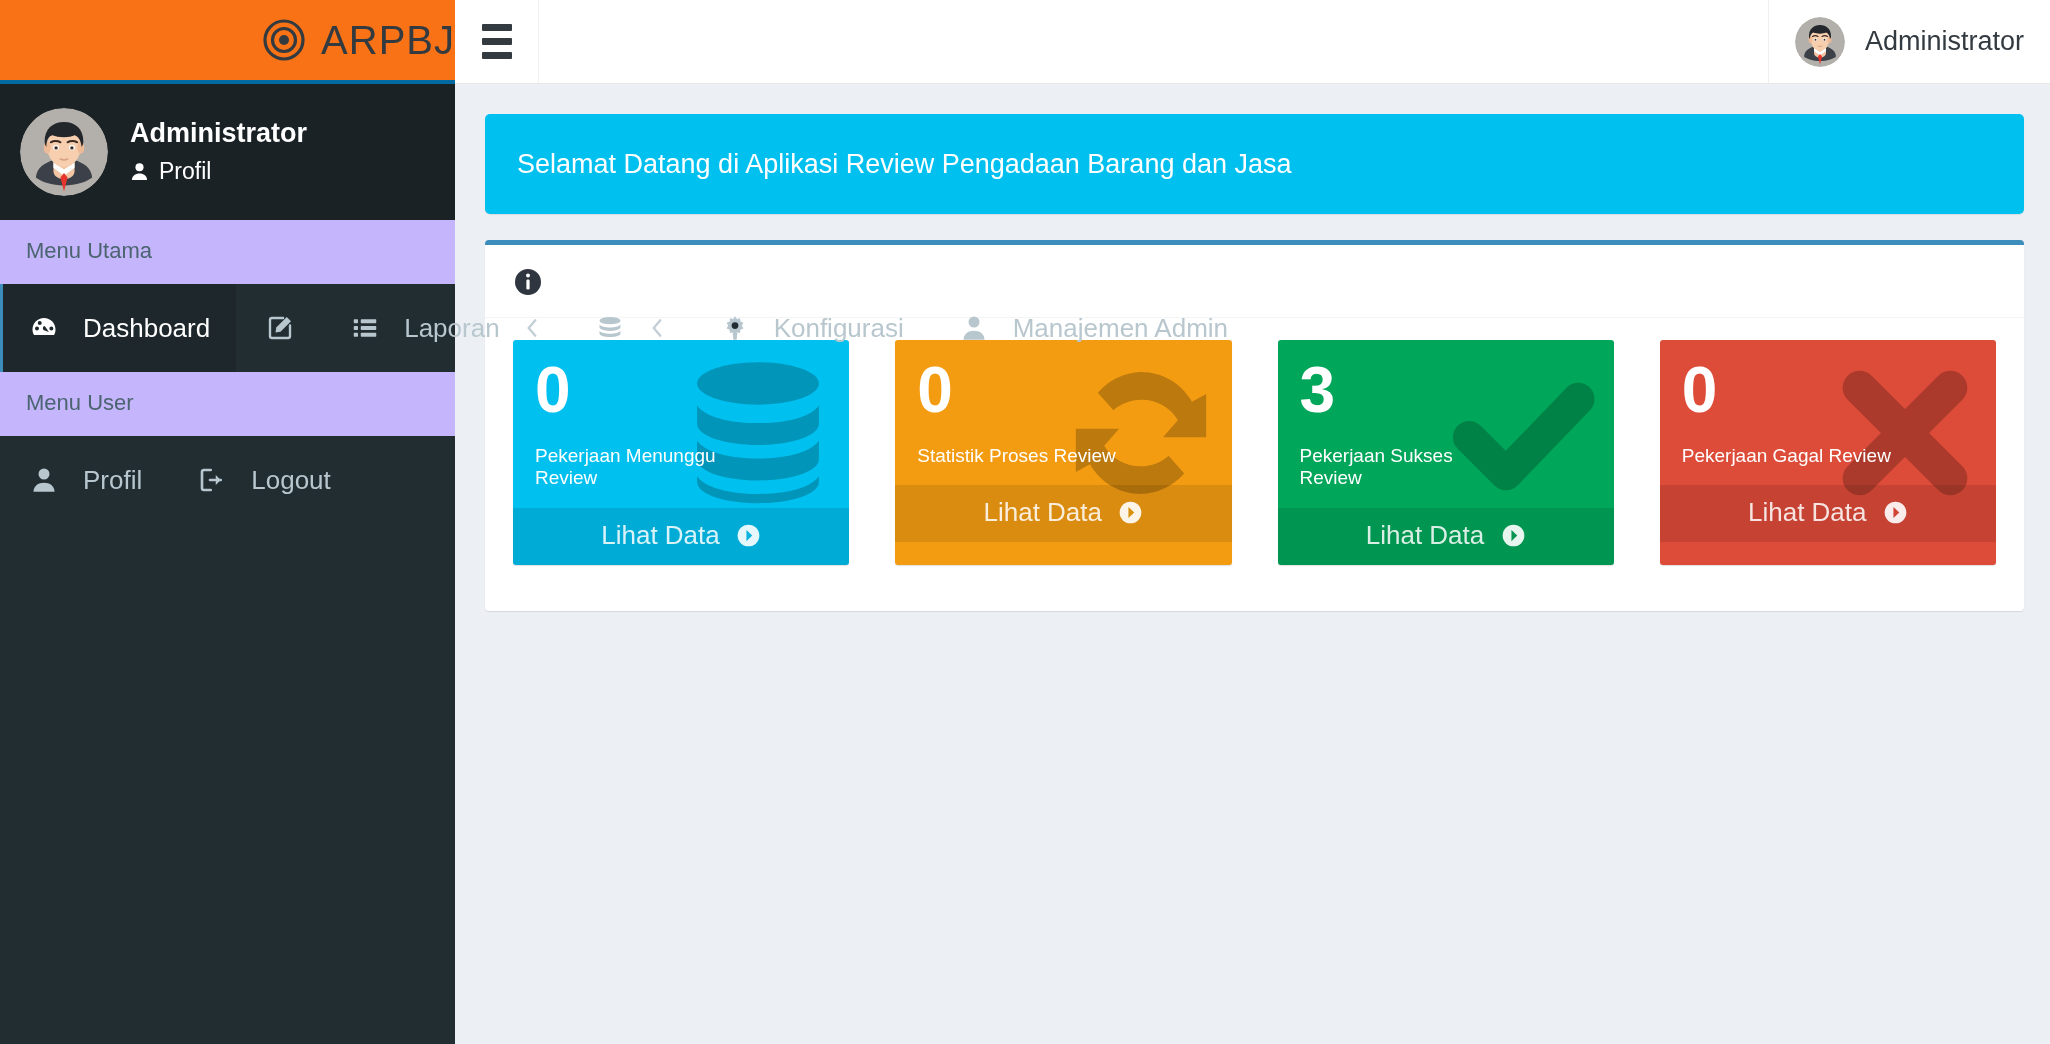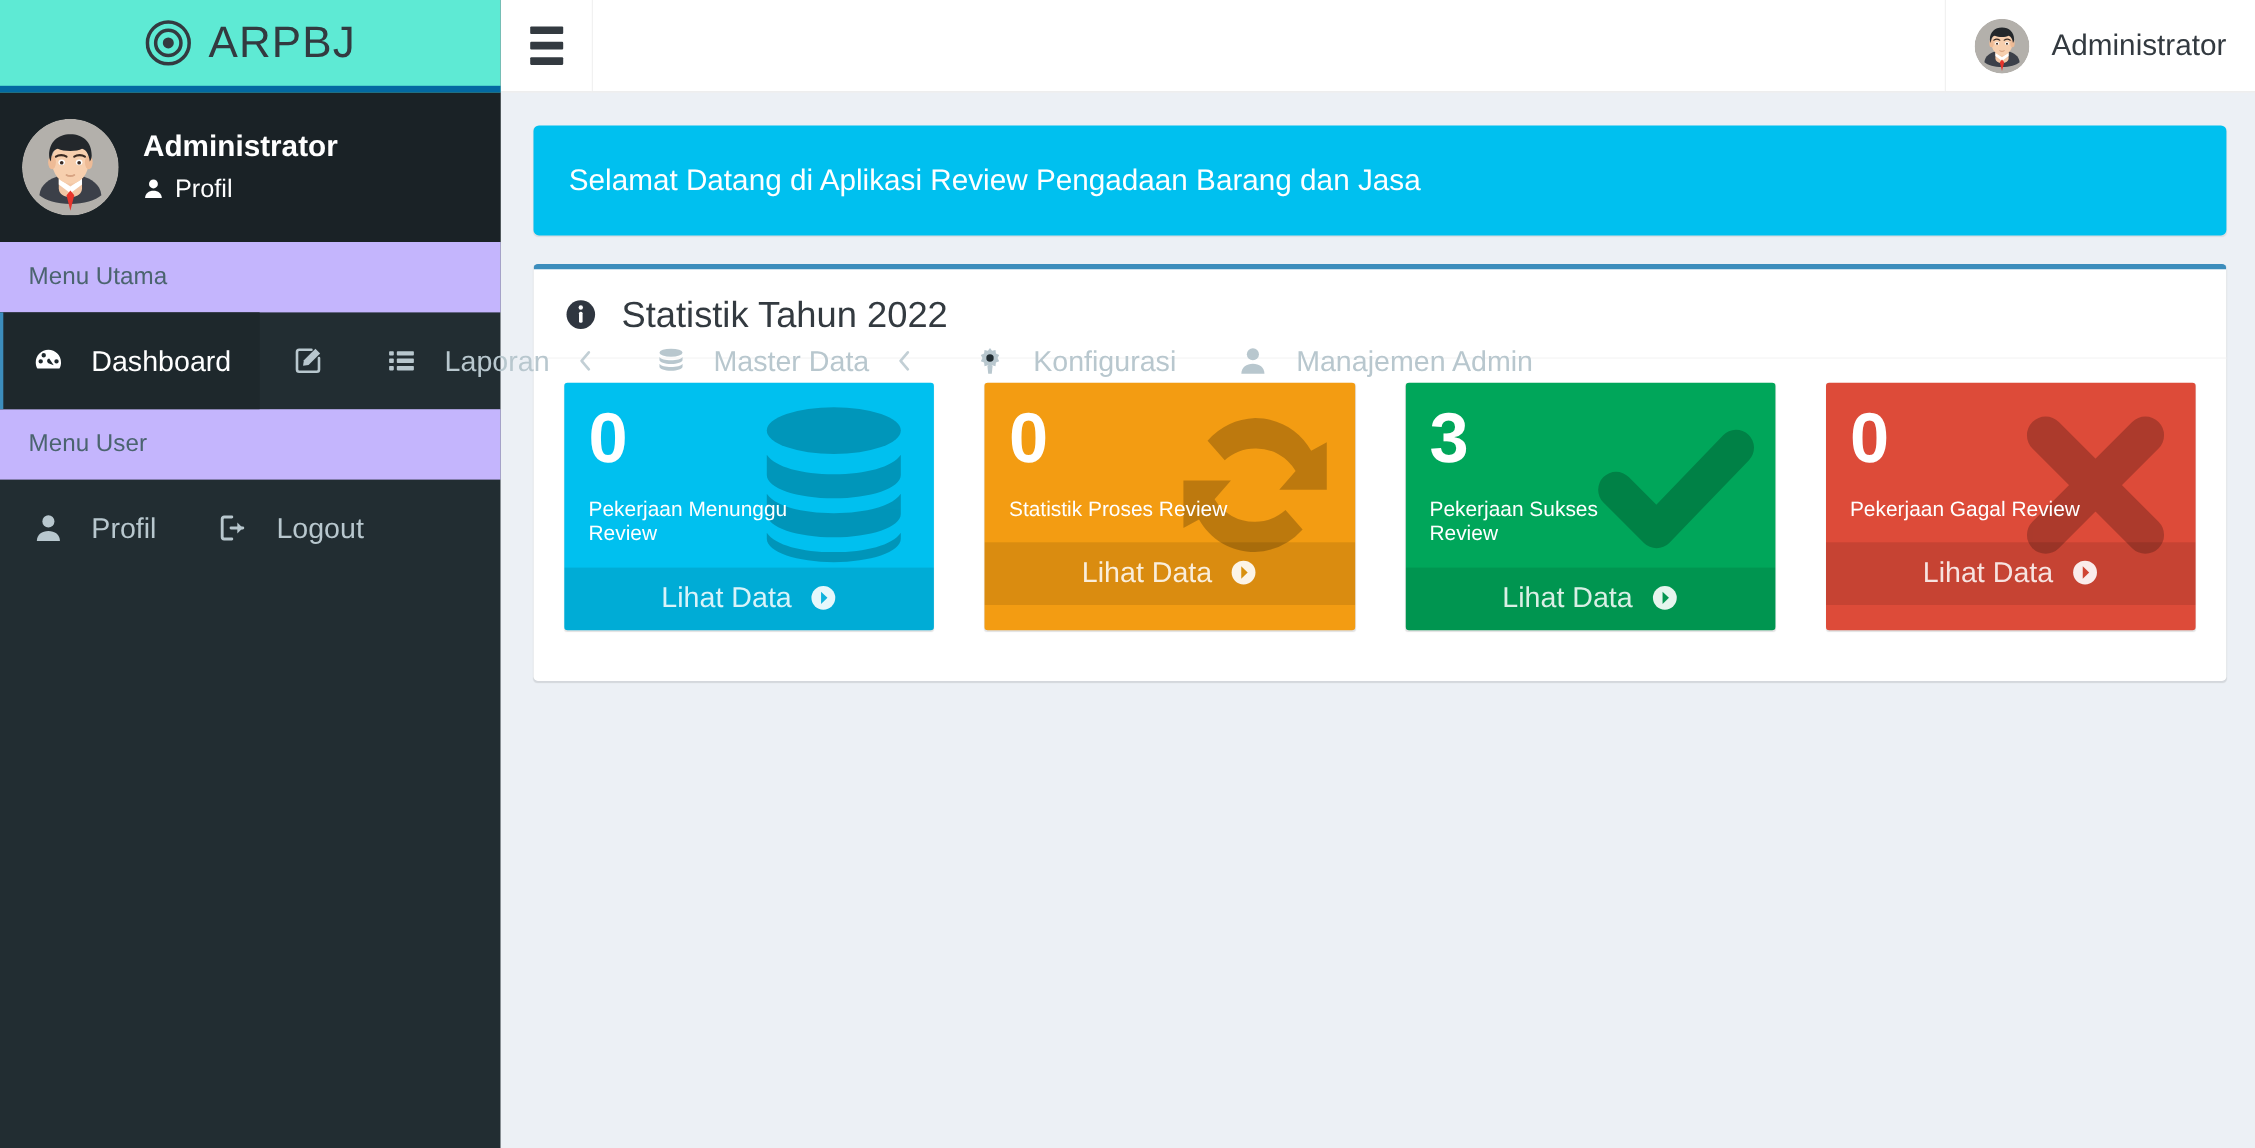--- a/index.html
+++ b/index.html
@@ -13,23 +13,23 @@
 
   
   .sidebar {
     width: 455px; min-width: 455px; height: 1044px;
     background: #222d32;
     display: flex; flex-direction: column;
     position: relative; z-index: 5;
   }
   .brand {
     height: 84px; min-height: 84px;
-    background: #5eead4;
-    display: flex; align-items: center; justify-content: center;
-    border-bottom: 6px solid #0369a1;
+    background: #f97316;
+    display: flex; align-items: center; justify-content: flex-end;
+    border-bottom: 4px solid #0369a1;
     position: relative;
   }
   .brand-inner { display: flex; align-items: center; gap: 16px; }
   .brand-logo { width: 42px; height: 42px; display:block; }
   .brand-text {
     font-size: 40px; color: #333a40; letter-spacing: 1px;
     font-weight: 400; font-family: "Liberation Sans", sans-serif;
   }
 
   .user-panel {
@@ -278,21 +278,20 @@
       </div>
 
       <div class="menu-item">
         <span class="mi-icon">
           <svg width="30" height="30" viewBox="0 0 24 24" fill="#b8c7ce">
             <ellipse cx="12" cy="6.1" rx="8.4" ry="2.9"></ellipse>
             <path d="M3.6 9.2c1 1.5 4.4 2.4 8.4 2.4s7.4-.9 8.4-2.4v2.2c0 1.6-3.8 2.9-8.4 2.9s-8.4-1.3-8.4-2.9z"></path>
             <path d="M3.6 14.1c1 1.5 4.4 2.4 8.4 2.4s7.4-.9 8.4-2.4v2.2c0 1.6-3.8 2.9-8.4 2.9s-8.4-1.3-8.4-2.9z"></path>
           </svg>
         </span>
-        <span class="mi-label">Master Data</span>
         <svg class="mi-arrow" viewBox="0 0 12 20" fill="none" stroke="#b8c7ce" stroke-width="2.2" stroke-linecap="round" stroke-linejoin="round">
           <path d="M9 3L3 10l6 7"></path>
         </svg>
       </div>
 
       <div class="menu-item">
         <span class="mi-icon">
           <svg width="30" height="30" viewBox="0 0 24 24" fill="#b8c7ce">
             <path d="M12 2.6l1.5 2.1 2.5-.6.3 2.6 2.4 1-1.2 2.3 1.2 2.3-2.4 1-.3 2.6-2.5-.6L12 17.4l-1.5-2.1-2.5.6-.3-2.6-2.4-1 1.2-2.3L5.3 7.7l2.4-1 .3-2.6 2.5.6z"></path>
             <circle cx="12" cy="10" r="2.7" fill="#222d32"></circle>
@@ -362,21 +361,20 @@
         <span>Selamat Datang di Aplikasi Review Pengadaan Barang dan Jasa</span>
       </div>
 
       <section class="panel">
         <div class="panel-head">
           <svg class="info-ic" viewBox="0 0 24 24">
             <circle cx="12" cy="12" r="10.4" fill="#2f3640"></circle>
             <rect x="10.7" y="10" width="2.6" height="8" rx="1.1" fill="#ffffff"></rect>
             <circle cx="12" cy="6.8" r="1.6" fill="#ffffff"></circle>
           </svg>
-          <h2 class="panel-title">Statistik Tahun 2022</h2>
         </div>
 
         <div class="panel-body">
           <div class="boxes">
 
             <div class="small-box box-aqua">
               <div class="sb-icon">
                 <svg viewBox="0 0 24 24" fill="#000000">
                   <ellipse cx="12" cy="5" rx="8.6" ry="3"></ellipse>
                   <path d="M3.4 8.1c1.1 1.6 4.5 2.5 8.6 2.5s7.5-.9 8.6-2.5v2.6c0 1.7-3.9 3-8.6 3s-8.6-1.3-8.6-3z"></path>

